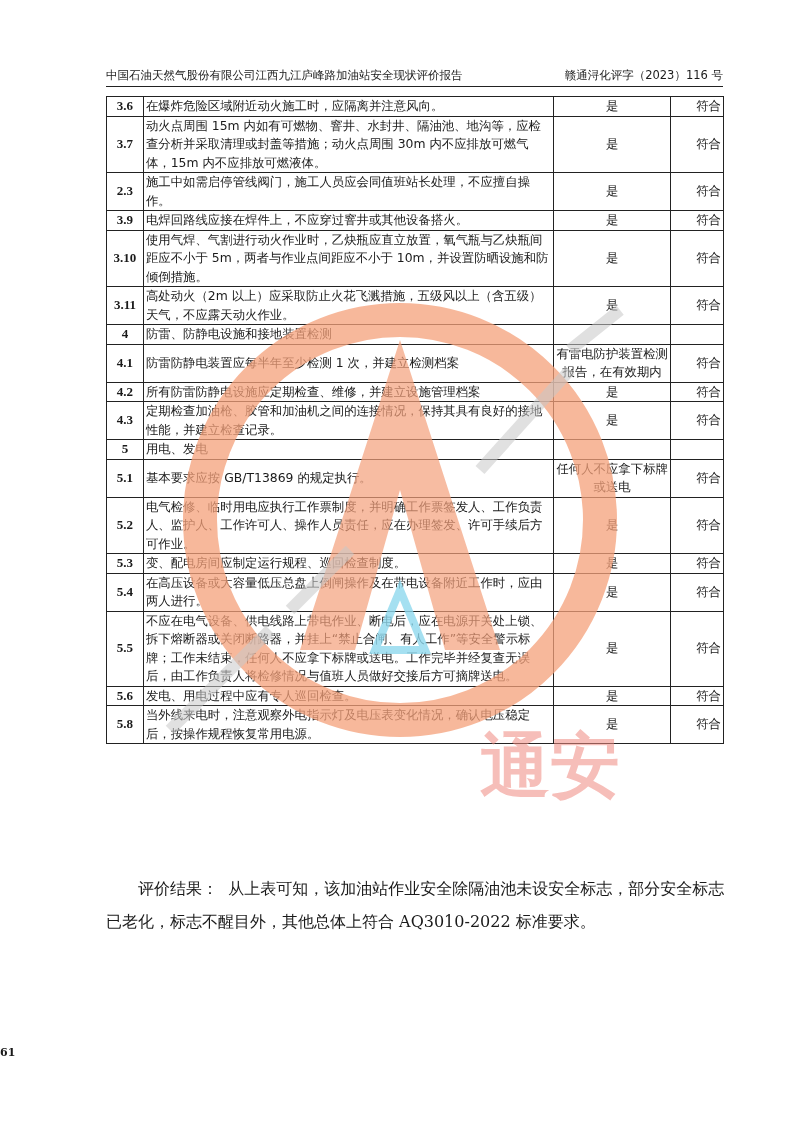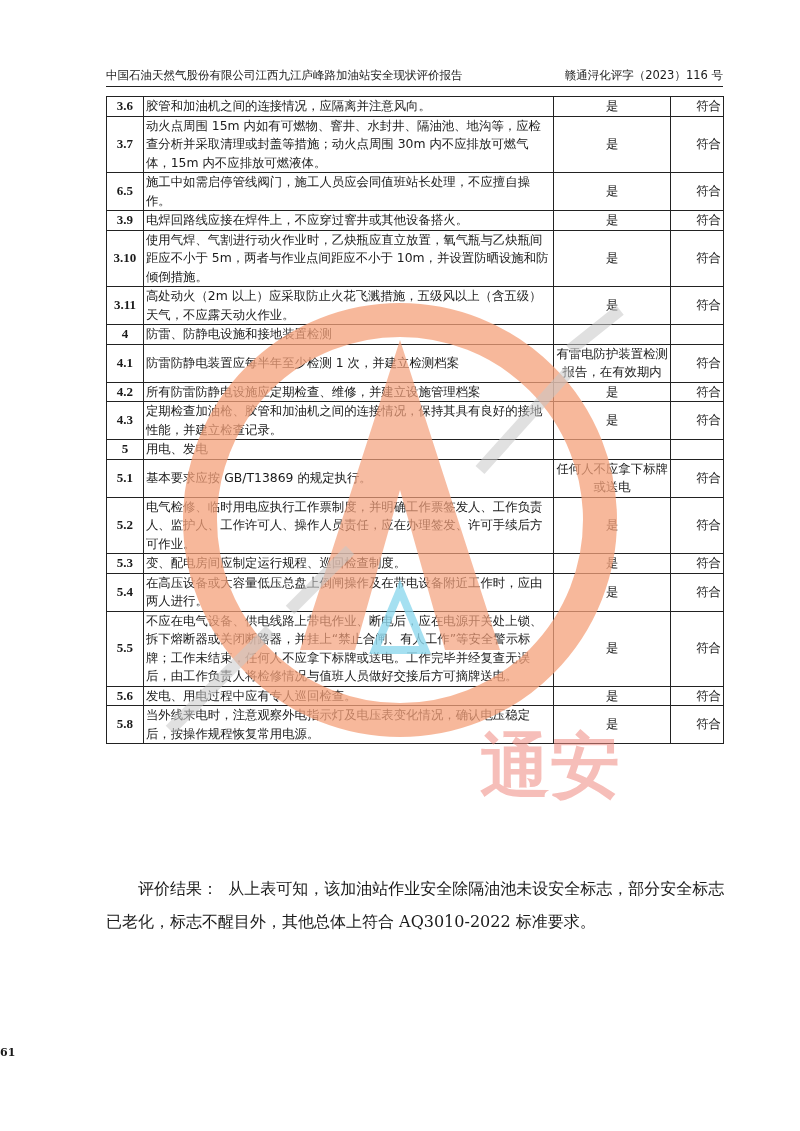--- a/index.html
+++ b/index.html
@@ -29,32 +29,32 @@
 
 <div class="header">
   <span class="left">中国石油天然气股份有限公司江西九江庐峰路加油站安全现状评价报告</span>
   <span class="right">赣通浔化评字（2023）116 号</span>
 </div>
 
 <table class="t">
   <tbody id="tbody">
       <tr>
         <td class="no">3.6</td>
-        <td class="desc">胶管和加油机之间的连接情况，应隔离并注意风向。</td>
+        <td class="desc">在爆炸危险区域附近动火施工时，应隔离并注意风向。</td>
         <td class="res">是</td>
         <td class="conc">符合</td>
       </tr>
       <tr>
         <td class="no">3.7</td>
         <td class="desc">动火点周围 15m 内如有可燃物、窨井、水封井、隔油池、地沟等，应检查分析并采取清理或封盖等措施；动火点周围 30m 内不应排放可燃气体，15m 内不应排放可燃液体。</td>
         <td class="res">是</td>
         <td class="conc">符合</td>
       </tr>
       <tr>
-        <td class="no">6.5</td>
+        <td class="no">2.3</td>
         <td class="desc">施工中如需启停管线阀门，施工人员应会同值班站长处理，不应擅自操作。</td>
         <td class="res">是</td>
         <td class="conc">符合</td>
       </tr>
       <tr>
         <td class="no">3.9</td>
         <td class="desc">电焊回路线应接在焊件上，不应穿过窨井或其他设备搭火。</td>
         <td class="res">是</td>
         <td class="conc">符合</td>
       </tr>

